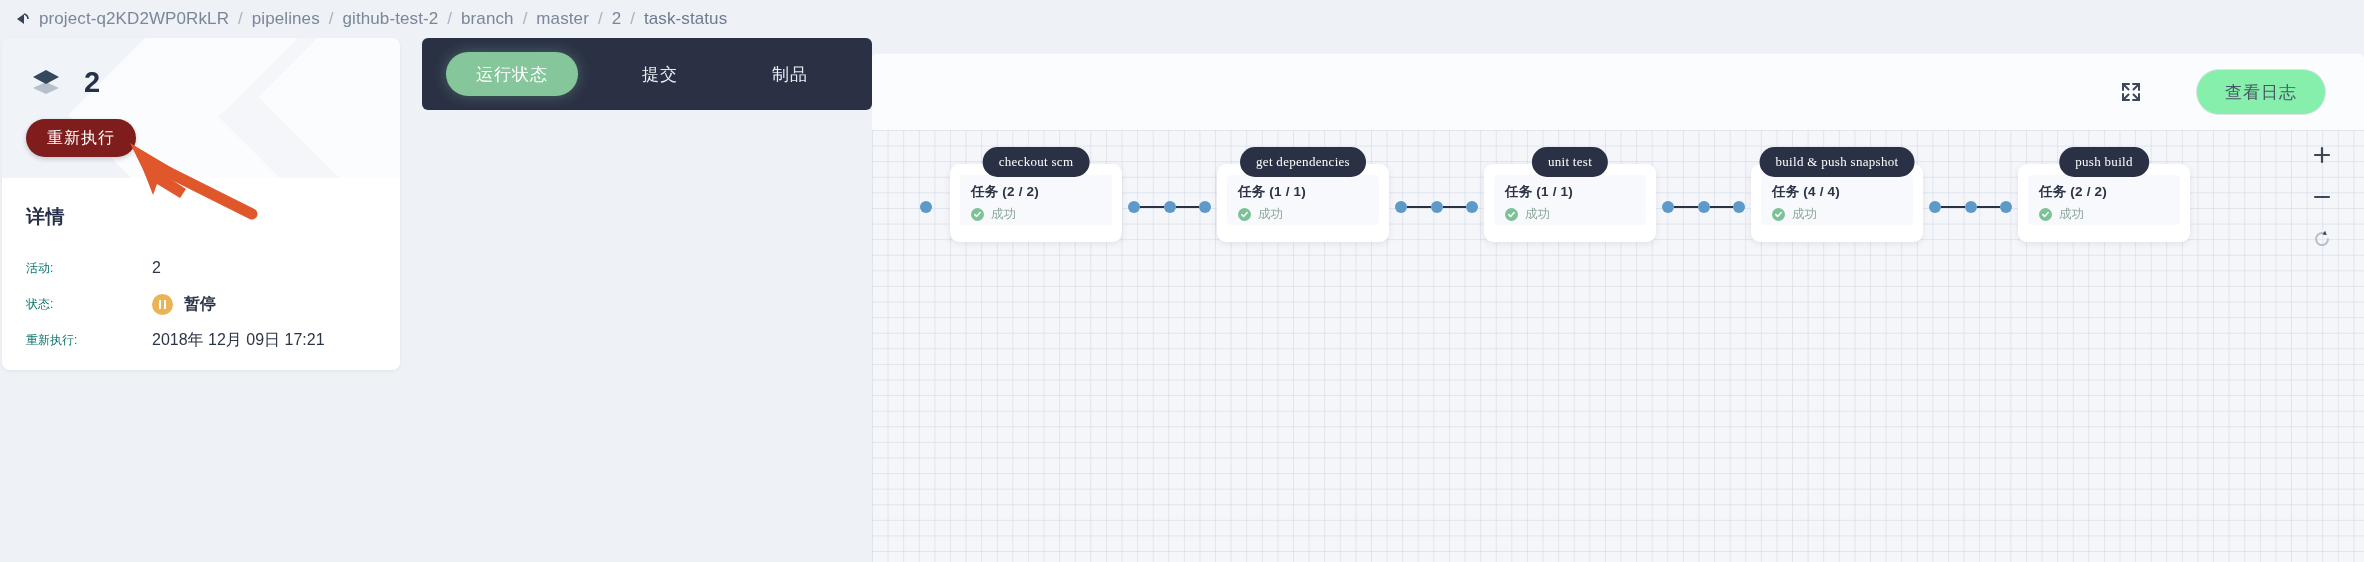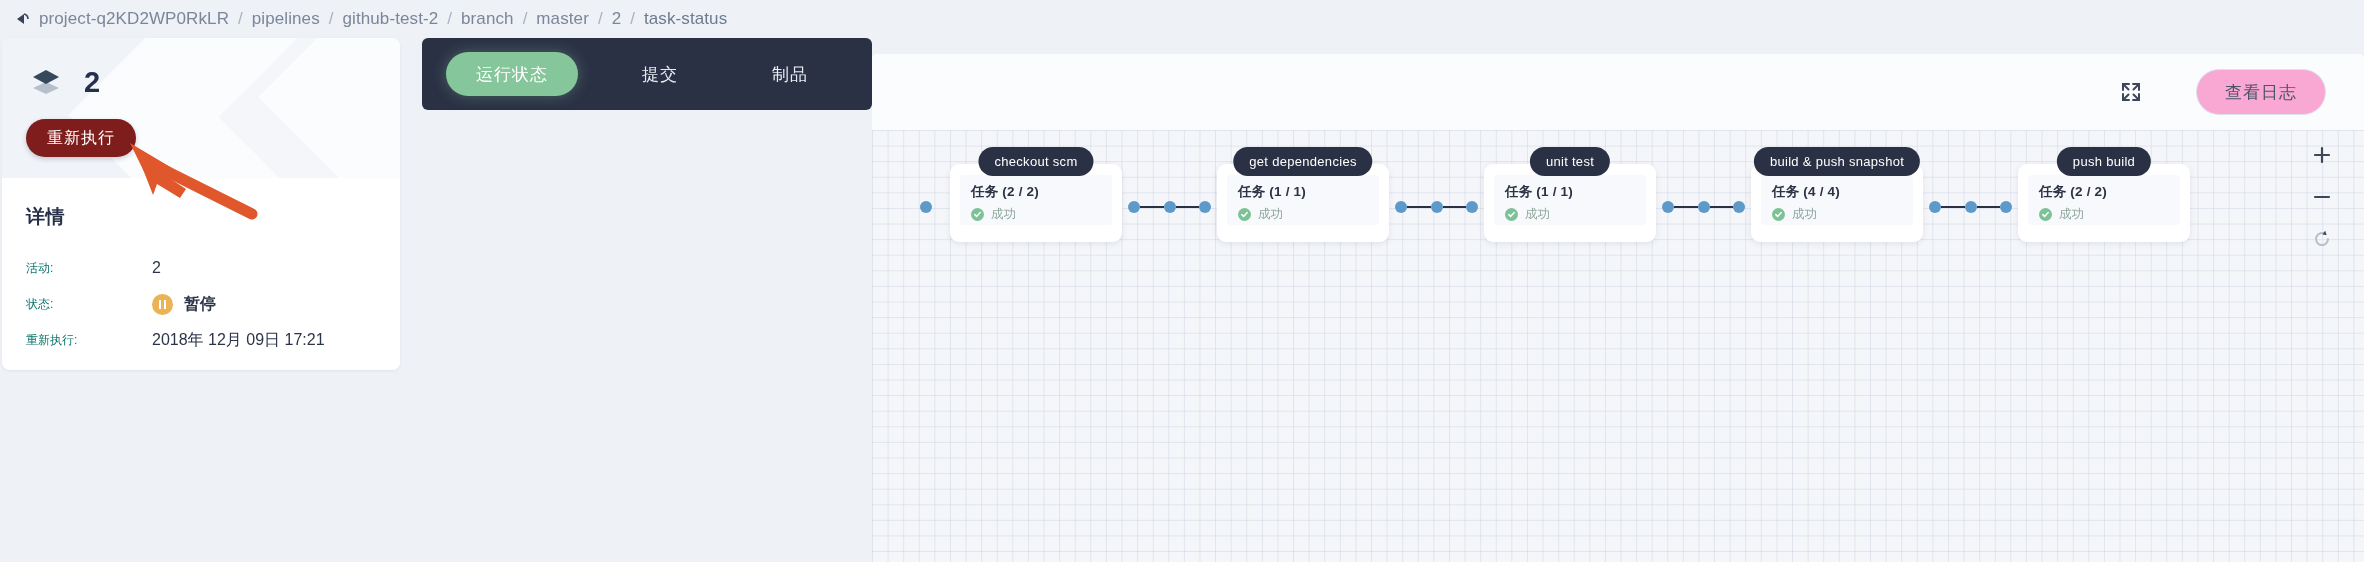--- a/index.html
+++ b/index.html
@@ -232,21 +232,21 @@
     width: 26px; height: 26px;
     margin-right: 52px;
     cursor: pointer;
     display:flex; align-items:center; justify-content:center;
   }
   #view-log-button {
     height: 46px;
     padding: 0 28px;
     border-radius: 23px;
     border: 1px solid #dde2ea;
-    background: #f9a8d4;
+    background: #86efac;
     color: #4a5568;
     font-size: 17px;
     letter-spacing: 1px;
     display: flex;
     align-items: center;
     cursor: pointer;
     font-family: "Liberation Sans", "DejaVu Sans", sans-serif;
   }
 
   #graph-canvas {
@@ -330,20 +330,21 @@
     top: -17px;
     left: 50%;
     transform: translateX(-50%);
     background: #2b3145;
     color: #fff;
     font-size: 13px;
     border-radius: 16px;
     padding: 7px 16px;
     white-space: nowrap;
     letter-spacing: .3px;
+    font-family: Liberation Serif, serif;
   }
 
   
   .connector {
     position: absolute;
     top: 71px;
     height: 12px;
     display: flex;
     align-items: center;
   }

